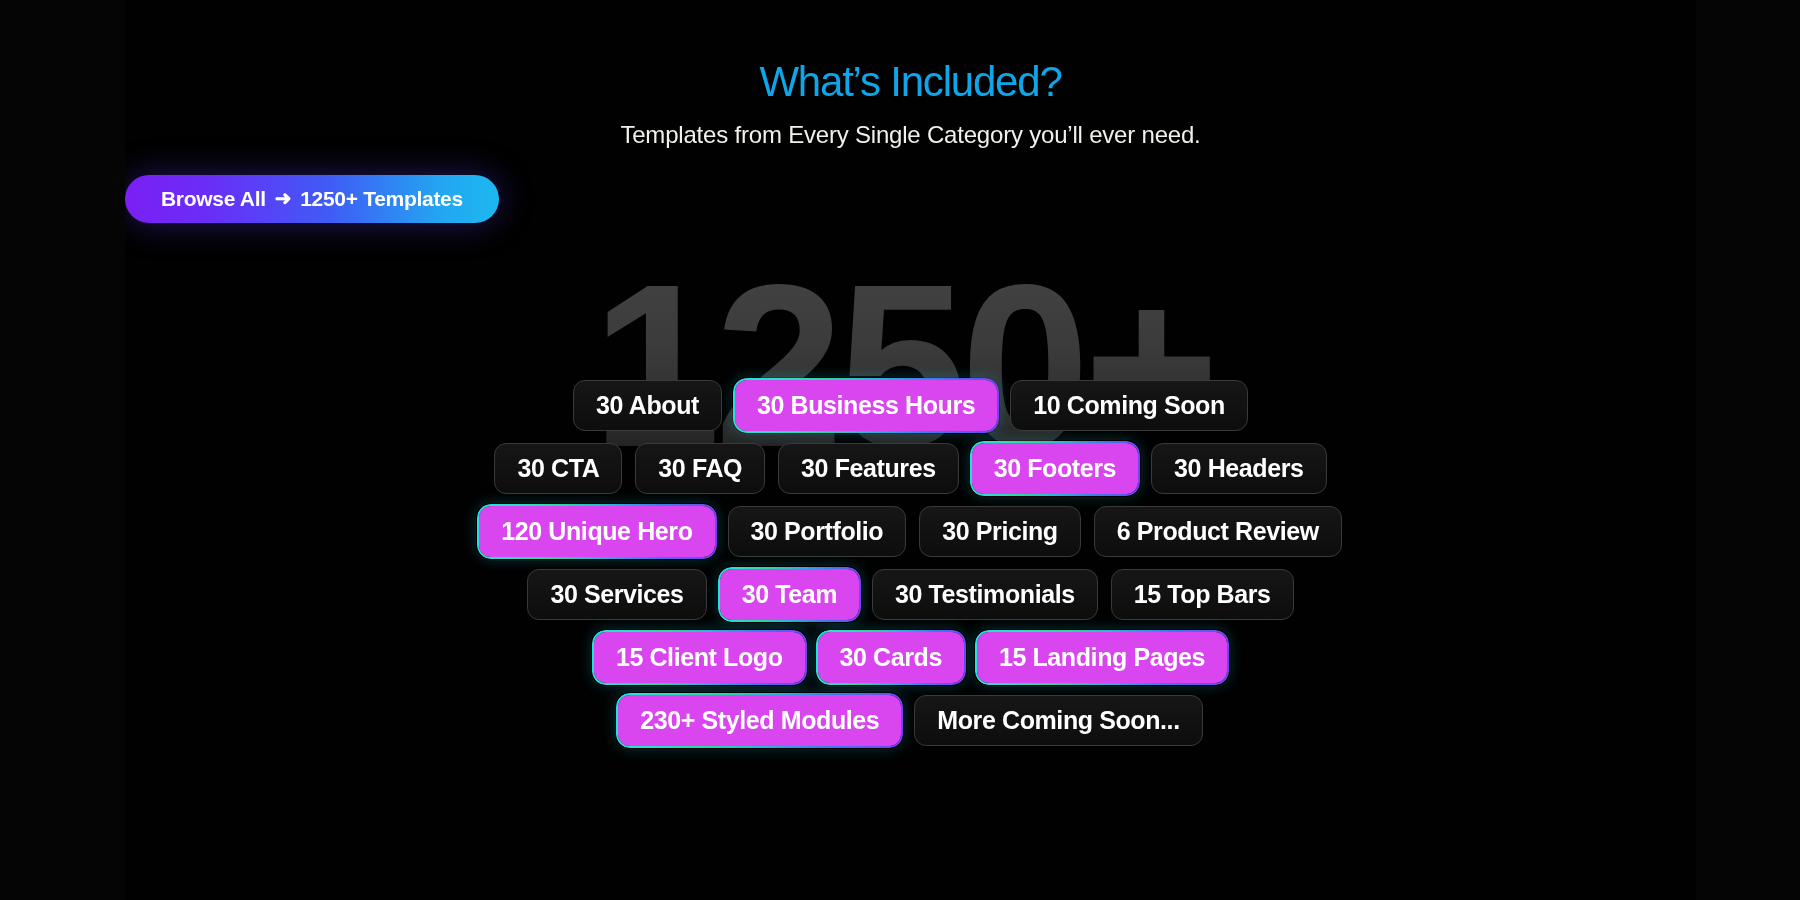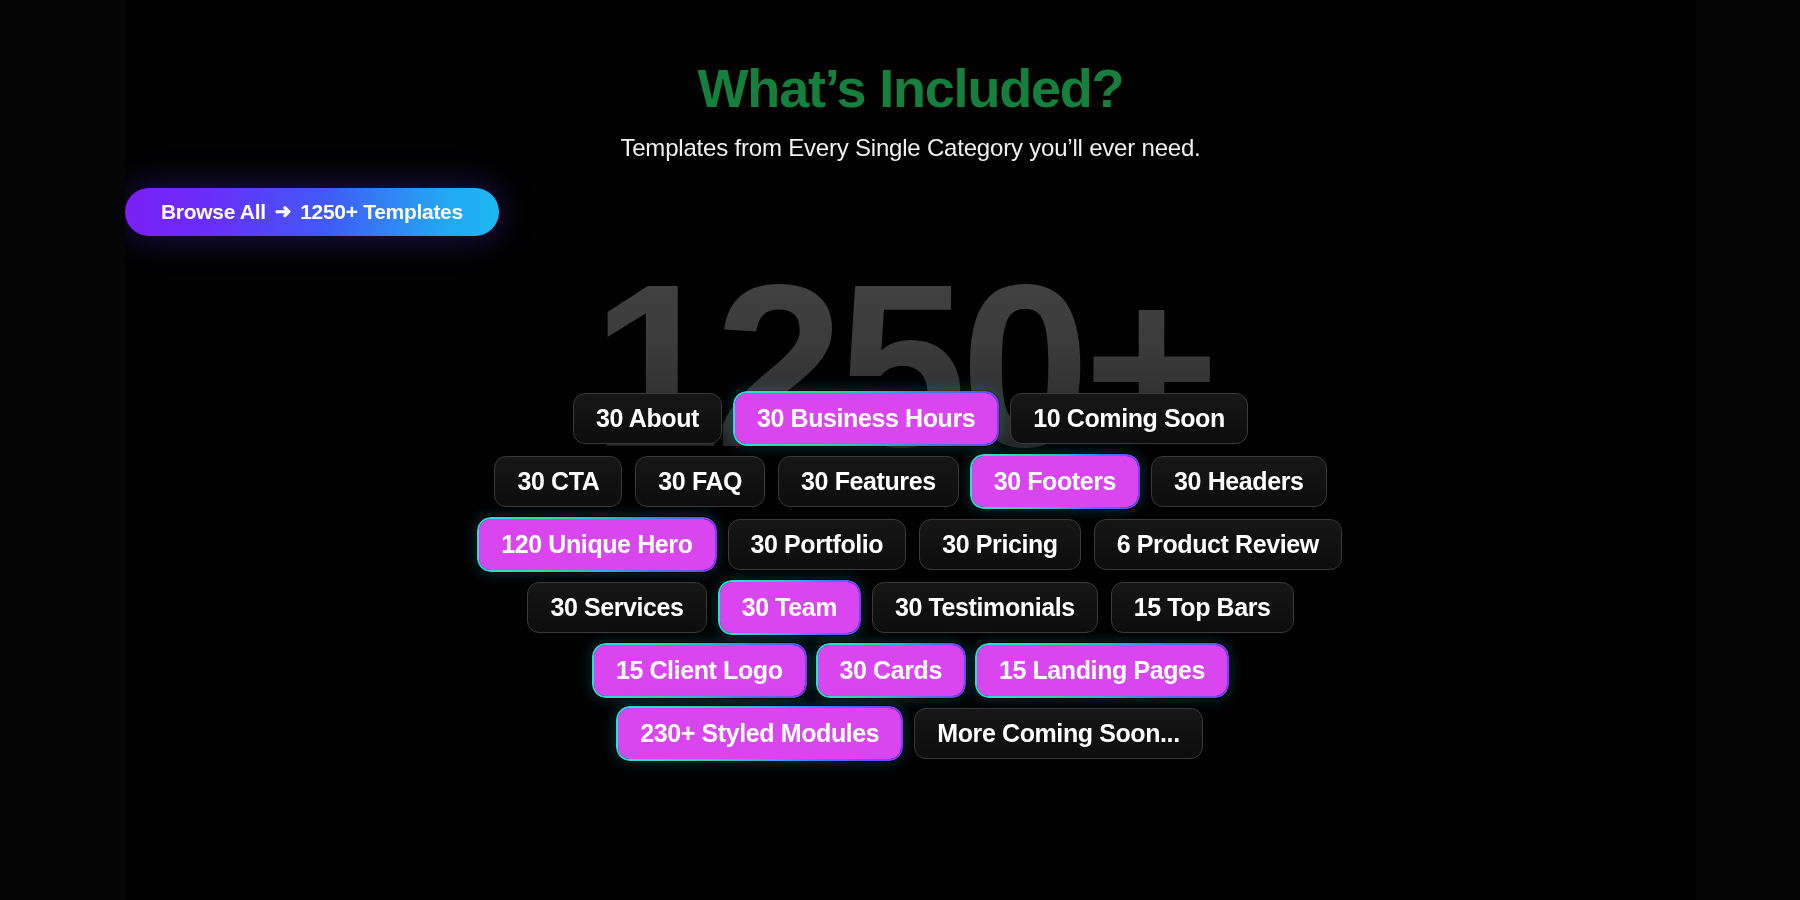--- a/index.html
+++ b/index.html
@@ -43,24 +43,24 @@
 
   
   .header {
     position: relative;
     z-index: 5;
     text-align: center;
     padding-top: 58px;
   }
 
   .page-title {
-    font-size: 54px;
-    font-weight: 700;
+    font-size: 42px;
+    font-weight: 400;
     letter-spacing: -1.2px;
-    color: #15803d;
+    color: #0ea5e9;
     line-height: 1.12;
   }
 
   .page-subtitle {
     margin-top: 16px;
     font-size: 24px;
     font-weight: 400;
     color: #f2f0ec;
     letter-spacing: -0.2px;
   }

